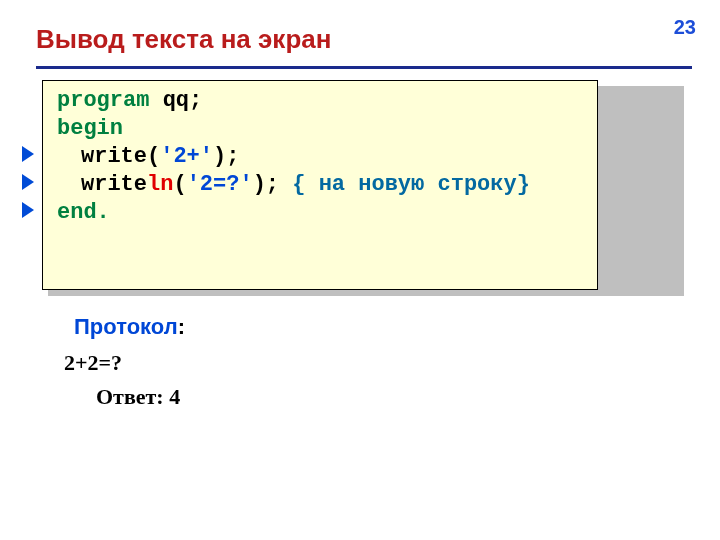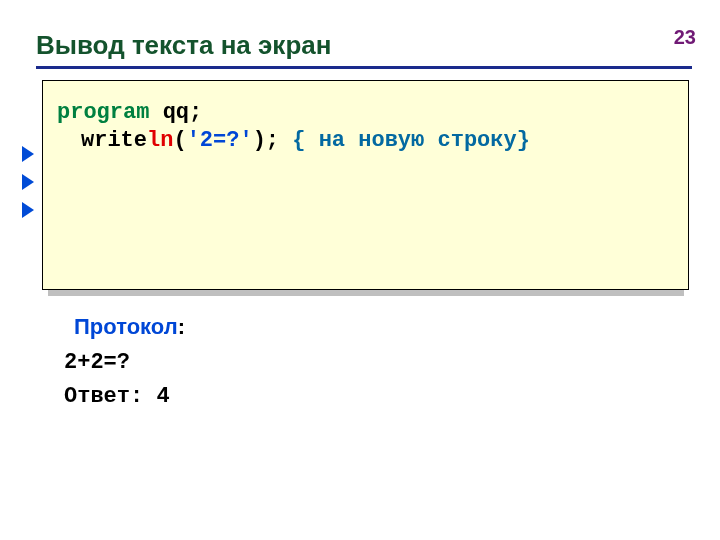--- a/index.html
+++ b/index.html
@@ -12,34 +12,34 @@
     overflow: hidden;
   }
   .page {
     position: relative;
     width: 720px;
     height: 540px;
     box-sizing: border-box;
   }
   .page-num {
     position: absolute;
-    top: 26px;
+    top: 16px;
     right: 24px;
     font-size: 20px;
     font-weight: bold;
-    color: #701a75;
+    color: #1d4ed8;
     text-align: right;
   }
   .title {
     position: absolute;
-    top: 30px;
+    top: 24px;
     left: 36px;
     font-size: 26px;
     font-weight: bold;
-    color: #14532d;
+    color: #b91c1c;
   }
   .rule {
     position: absolute;
     top: 66px;
     left: 36px;
     right: 28px;
     height: 3px;
     background: #1a2a8c;
   }
   .code-shadow {
@@ -47,26 +47,26 @@
     top: 86px;
     left: 48px;
     width: 636px;
     height: 210px;
     background: #bfbfbf;
   }
   .code-box {
     position: absolute;
     top: 80px;
     left: 42px;
-    width: 647px;
+    width: 556px;
     height: 210px;
     background: #ffffd8;
     border: 1px solid #000;
     box-sizing: border-box;
-    padding: 18px 10px 6px 14px;
+    padding: 6px 10px 6px 14px;
   }
   .code-line {
     font-family: "Courier New", monospace;
     font-size: 22px;
     font-weight: bold;
     line-height: 28px;
     white-space: pre;
     color: #000;
   }
   .kw-prog  { color: #008040; }
@@ -97,49 +97,52 @@
     font-size: 22px;
     font-weight: bold;
     margin-left: 32px;
   }
   .protocol-label .word { color: #0047d6; }
   .protocol-label .colon { color: #000; }
 
   .out-line {
     position: absolute;
     left: 64px;
-    font-family: Liberation Mono, monospace;
+    font-family: Liberation Serif, serif;
     font-size: 22px;
     font-weight: bold;
     color: #000;
     white-space: pre;
     text-align: right;
   }
   .o1 { top: 350px; }
-  .o2 { top: 384px; }
+  .o2 { top: 384px; margin-left: 32px; }
 </style>
 </head>
 <body>
 
 <div class="page">
 
   <div class="page-num">23</div>
   <div class="title">Вывод текста на экран</div>
   <div class="rule"></div>
 
   <div class="code-shadow"></div>
   <div class="code-box">
 
     <div class="code-line"><span class="kw-prog">program </span><span>qq</span><span>;</span></div>
 
+    <div class="code-line"><span class="kw-begin">begin</span></div>
 
+    <div class="code-line"><span class="indent"></span><span>write(</span><span class="str">'2+'</span><span>);</span></div>
 
     <div class="code-line"><span class="indent"></span><span>write</span><span class="ln">ln</span><span>(</span><span class="str">'2=?'</span><span>); </span><span class="cmt">{ на новую строку}</span></div>
 
 
+    <div class="code-line"><span class="kw-end">end.</span></div>
 
   </div>
 
   <div class="marker m1"></div>
   <div class="marker m2"></div>
   <div class="marker m3"></div>
 
   <div class="protocol-label"><span class="word">Протокол</span><span class="colon">:</span></div>
 
   <div class="out-line o1">2+2=?</div>

